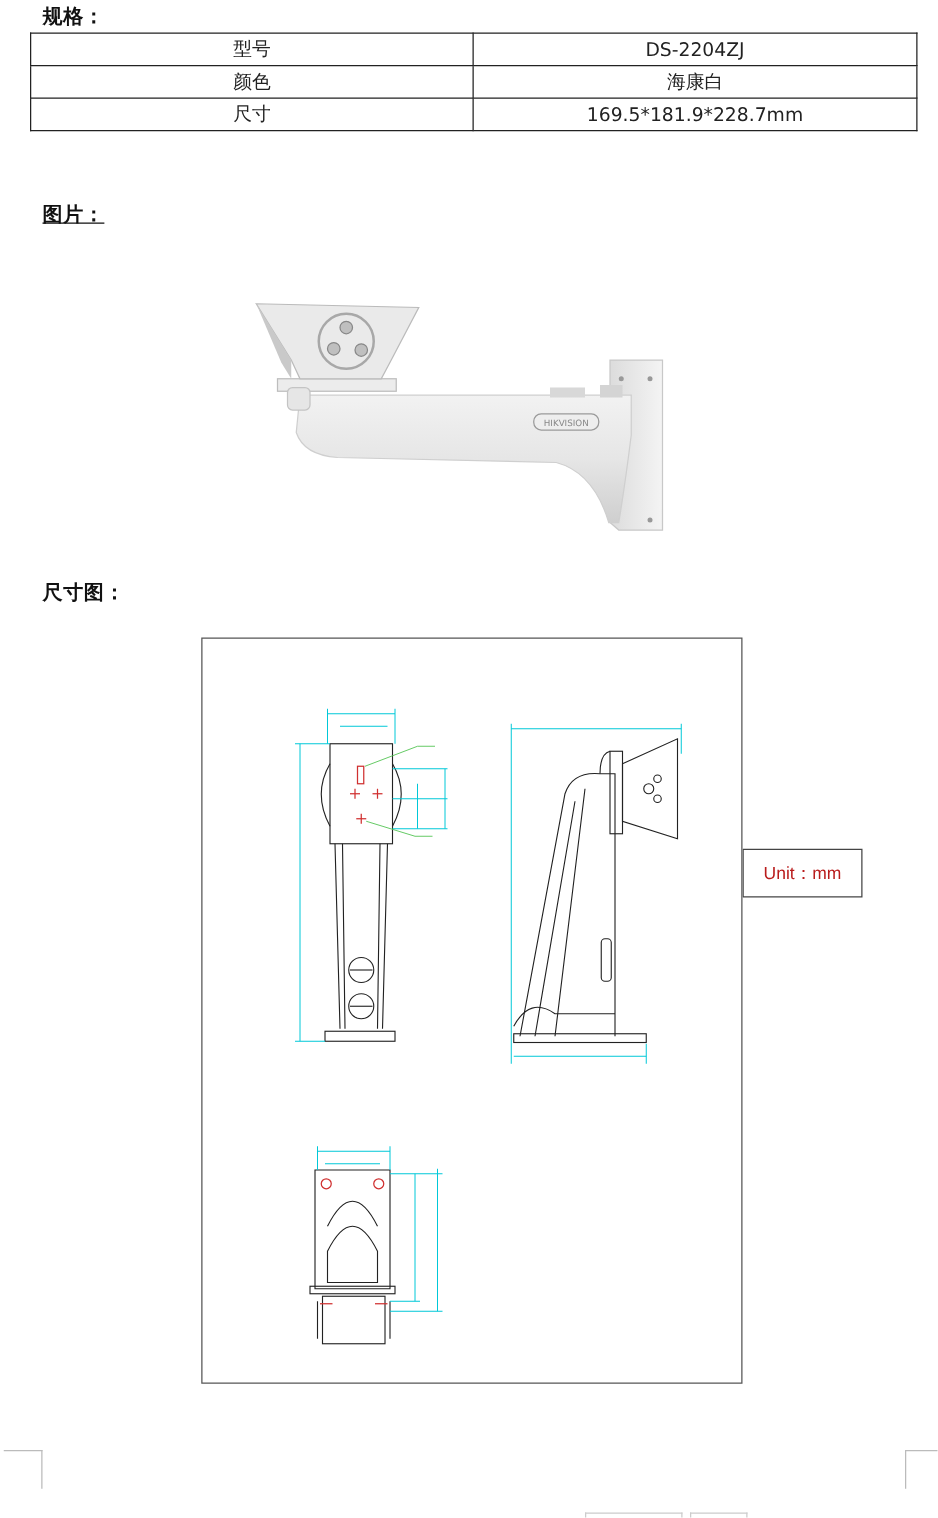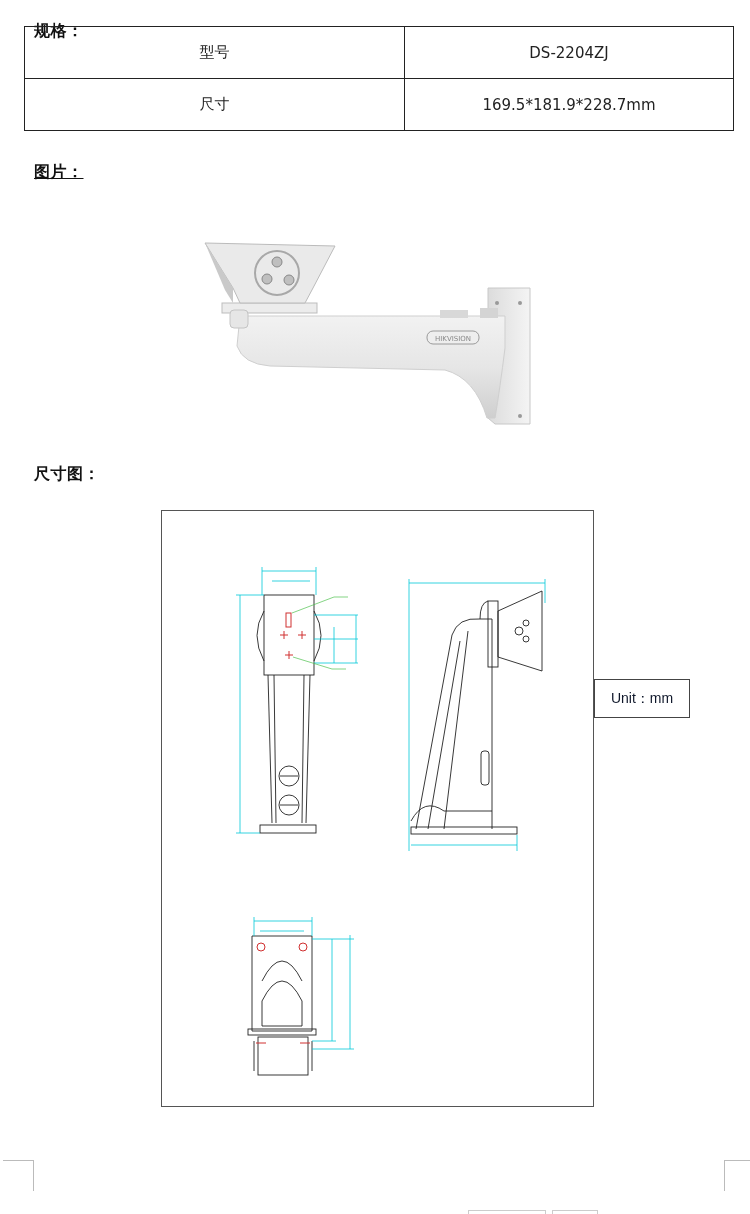--- a/index.html
+++ b/index.html
@@ -1,39 +1,43 @@
 <!DOCTYPE html>
 <html><head>
 <meta charset="utf-8">
 <style>
   html, body { margin:0; padding:0; background:#ffffff; }
   body { width:750px; height:1214px; position:relative; overflow:hidden; font-family:"Liberation Sans", "DejaVu Sans", sans-serif; color:#111; }
   .heading { position:absolute; left:34px; font-family:"DejaVu Serif", serif; font-weight:bold; font-size:16px; color:#111; letter-spacing:0.5px; }
   table.spec { position:absolute; left:24px; top:26px; width:710px; border-collapse:collapse; table-layout:fixed; }
-  table.spec td { border:1px solid #222; height:25px; padding:13px; text-align:center; font-size:15px; color:#222; font-family:"DejaVu Sans", sans-serif; }
+  table.spec td { border:1px solid #222; height:25px; padding:0; text-align:center; font-size:15px; color:#222; font-family:"DejaVu Sans", sans-serif; }
   table.spec td.key { width:353px; }
   .photo { position:absolute; left:195px; top:228px; width:345px; height:200px; }
   .drawing-frame { position:absolute; left:161px; top:510px; width:433px; height:597px; border:1.5px solid #555; box-sizing:border-box; background:#fff; }
-  .unit-box { position:absolute; left:594px; top:679px; width:96px; height:39px; border:1.5px solid #444; box-sizing:border-box; background:#fff; display:flex; align-items:center; justify-content:center; font-size:14px; color:#0f172a; }
+  .unit-box { position:absolute; left:594px; top:679px; width:96px; height:39px; border:1.5px solid #444; box-sizing:border-box; background:#fff; display:flex; align-items:center; justify-content:center; font-size:14px; color:#b91c1c; }
   .corner { position:absolute; border-color:#bbb; border-style:solid; width:30px; height:30px; }
   .corner.left { left:3px; top:1160px; border-width:1px 1px 0 0; }
   .corner.right { left:724px; top:1160px; border-width:1px 0 0 1px; }
   .tab-mark { position:absolute; top:1210px; height:4px; border:1px solid #ccc; border-bottom:none; }
   svg { display:block; }
 </style>
 </head>
 <body>
 
-<div class="heading" style="top:21px;font-family:Liberation Serif, serif;">规格：</div>
+<div class="heading" style="top:3px;font-family:Liberation Serif, serif;">规格：</div>
 
 <table class="spec">
   <tbody>
       <tr>
     <td class="key">型号</td>
     <td>DS-2204ZJ</td>
+  </tr>
+  <tr>
+    <td class="key">颜色</td>
+    <td>海康白</td>
   </tr>
   <tr>
     <td class="key">尺寸</td>
     <td>169.5*181.9*228.7mm</td>
   </tr>
 </tbody>
   </table>
 
 <div class="heading" style="top:162px;text-decoration:underline;">图片：</div>
 

